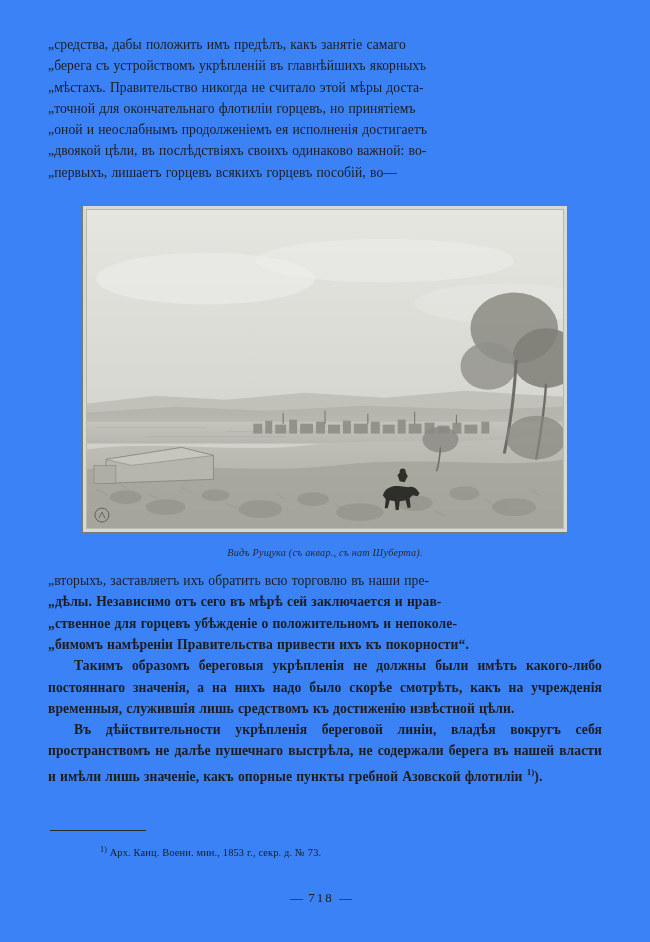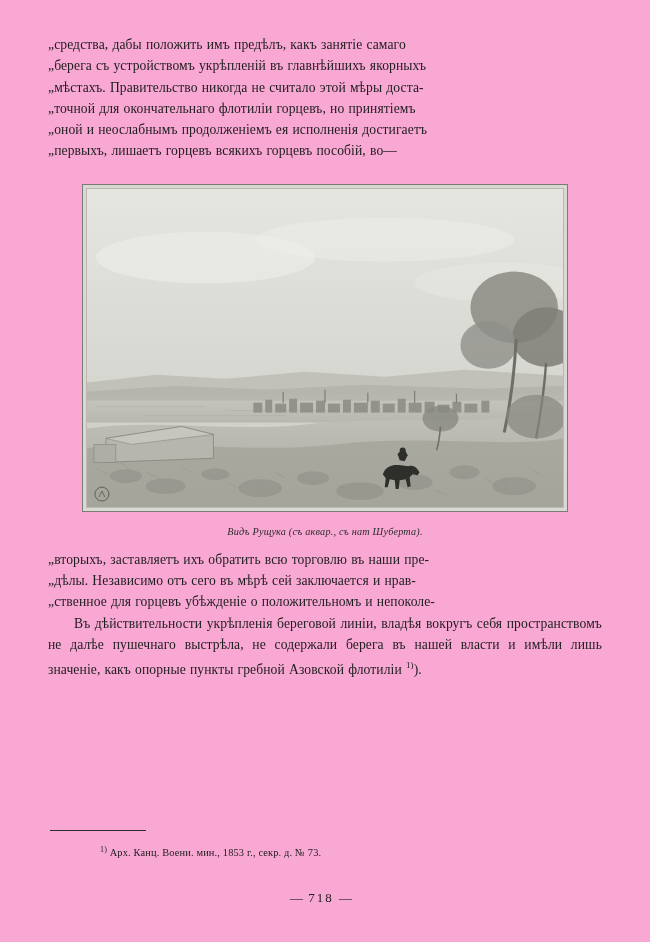--- a/index.html
+++ b/index.html
@@ -12,21 +12,21 @@
     height: 942px;
     font-family: "Liberation Serif", serif;
     color: #1d1d1d;
     position: relative;
     overflow: hidden;
   }
   .page {
     position: relative;
     width: 650px;
     height: 942px;
-    background: #f9a8d4;
+    background: #3b82f6;
     box-sizing: border-box;
     padding: 34px 48px 0 48px;
   }
   .para {
     font-size: 13.6px;
     line-height: 21.3px;
     text-align: justify;
     text-align-last: left;
     margin: 0;
     letter-spacing: 0.1px;
@@ -62,21 +62,21 @@
   }
   .fig-caption {
     margin-top: 14px;
     font-size: 10.2px;
     font-style: italic;
     color: #2a2a2a;
     letter-spacing: 0.2px;
     text-align: right;
   }
   .body-block { margin-top: 12px; }
-  .body-block .para + .para { margin-top: 0; }
+  .body-block .para + .para { margin-top: 0; font-weight: bold; }
   .footnote-area {
     position: absolute;
     left: 48px;
     right: 48px;
     bottom: 78px;
   }
   .fn-rule {
     width: 96px;
     height: 1px;
     background: #2b2b2b;
@@ -108,20 +108,21 @@
 <body>
 
 <div class="page">
 
   <div class="block-top">
     <div class="para quoted">„средства, дабы положить имъ предѣлъ, какъ занятіе самаго</div>
     <div class="para quoted">„берега съ устройствомъ укрѣпленій въ главнѣйшихъ якорныхъ</div>
     <div class="para quoted">„мѣстахъ. Правительство никогда не считало этой мѣры доста-</div>
     <div class="para quoted">„точной для окончательнаго флотиліи горцевъ, но принятіемъ</div>
     <div class="para quoted">„оной и неослабнымъ продолженіемъ ея исполненія достигаетъ</div>
+    <div class="para quoted">„двоякой цѣли, въ послѣдствіяхъ своихъ одинаково важной: во-</div>
     <div class="para quoted">„первыхъ, лишаетъ горцевъ всякихъ горцевъ пособій, во—</div>
   </div>
 
   <div class="fig">
     <div class="fig-frame">
       <div class="fig-inner">
         <svg viewBox="0 0 480 322" width="100%" height="100%" preserveAspectRatio="none">
           <defs>
             <linearGradient id="sky" x1="0" y1="0" x2="0" y2="1">
               <stop offset="0%" stop-color="#e6e6e1"></stop>
@@ -235,21 +236,23 @@
         </svg>
       </div>
     </div>
     <div class="fig-caption">Видъ Рущука (съ аквар., съ нат Шуберта).</div>
   </div>
 
   <div class="body-block">
     <div class="para quoted">„вторыхъ, заставляетъ ихъ обратить всю торговлю въ наши пре-</div>
     <div class="para quoted">„дѣлы. Независимо отъ сего въ мѣрѣ сей заключается и нрав-</div>
     <div class="para quoted">„ственное для горцевъ убѣжденіе о положительномъ и непоколе-</div>
-
+    <div class="para quoted">„бимомъ намѣреніи Правительства привести ихъ къ покорности“.</div>
+
+    <p class="para indent">Такимъ образомъ береговыя укрѣпленія не должны были имѣть какого-либо постояннаго значенія, а на нихъ надо было скорѣе смотрѣть, какъ на учрежденія временныя, служившія лишь средствомъ къ достиженію извѣстной цѣли.</p>
 
     <p class="para indent"><span>Въ дѣйствительности укрѣпленія береговой линіи, владѣя вокругъ себя пространствомъ не далѣе пушечнаго выстрѣла, не содержали берега въ нашей власти и имѣли лишь значеніе, какъ опорные пункты гребной Азовской флотиліи</span> <sup class="fn">1)</sup><span>).</span></p>
   </div>
 
   <div class="footnote-area">
     <div class="fn-rule"></div>
     <p class="footnote"><sup>1)</sup> <span>Арх. Канц. Воени. мин., 1853 г., секр. д. № 73.</span></p>
   </div>
 
   <div class="pagenum">

